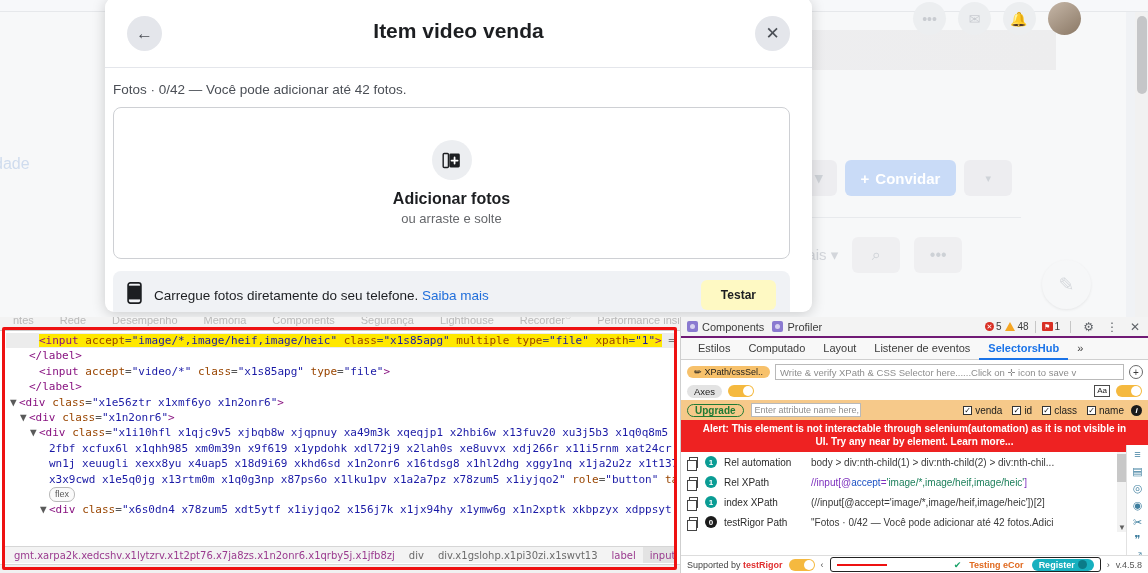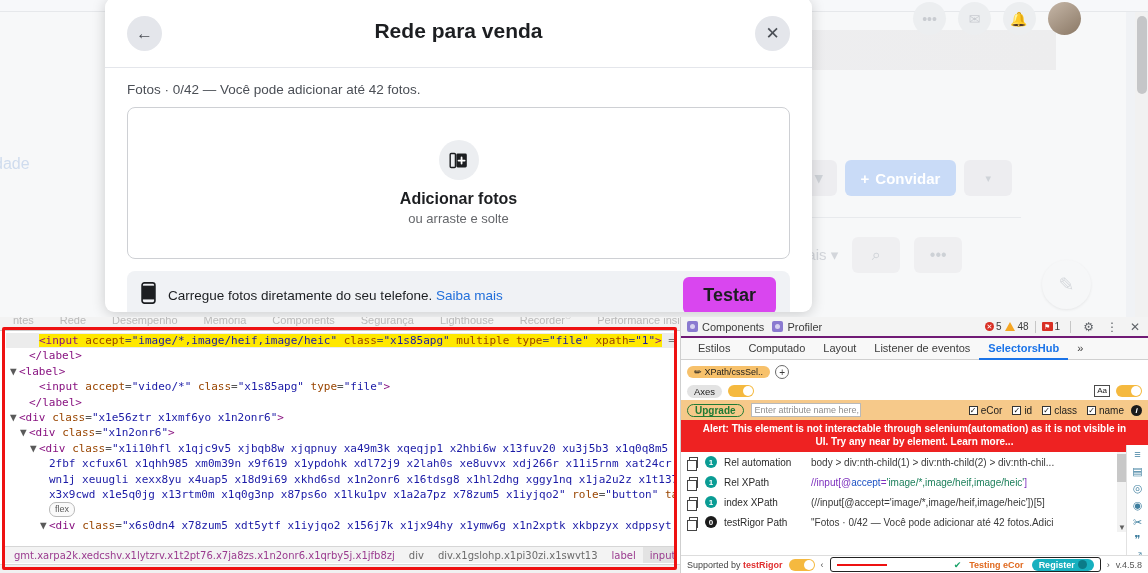--- a/index.html
+++ b/index.html
@@ -57,41 +57,41 @@
     position:absolute; left:0; right:0; top:21px; text-align:center;
     font-size:21px; font-weight:700; color:#1c1e21;
   }
   .circ-btn {
     position:absolute; top:18px; width:35px; height:35px; border-radius:50%;
     background:#e4e6eb; display:flex; align-items:center; justify-content:center;
     color:#4b4f56; font-size:17px; cursor:pointer;
   }
   .circ-btn.back { left:22px; }
   .circ-btn.close { right:22px; }
-  .modal-body { padding:14px 22px 0 22px; }
+  .modal-body { padding:14px 22px 0 8px; }
   .fotos-line { font-size:13.5px; color:#4b4f56; margin-bottom:10px; }
   .drop-zone {
     height:152px; border:1px solid #ced0d4; border-radius:8px;
     display:flex; flex-direction:column; align-items:center; justify-content:center;
     background:#fff; cursor:pointer;
   }
   .drop-icon {
     width:40px; height:40px; border-radius:50%; background:#eceef1;
     display:flex; align-items:center; justify-content:center; margin-bottom:10px;
   }
   .drop-title { font-size:16px; font-weight:700; color:#1c1e21; }
   .drop-sub { font-size:13px; color:#65676b; margin-top:3px; }
   .phone-bar {
     margin-top:12px; height:48px; background:#f0f2f5; border-radius:8px 8px 0 0;
     display:flex; align-items:center; padding:0 14px; gap:12px;
   }
   .phone-txt { font-size:13.5px; color:#1c1e21; flex:1; }
   .phone-link { color:#216fdb; cursor:pointer; }
   .testar-btn {
-    background:#d946ef; color:#1c1e21; font-size:18px; font-weight:600;
+    background:#fef9c3; color:#1c1e21; font-size:12px; font-weight:600;
     padding:8px 20px; border-radius:6px; border:none; cursor:pointer;
     font-family:"Liberation Sans", sans-serif;
   }
 
   
   #devtools { position:absolute; left:0; top:317px; width:952px; height:256px; background:#ffffff; z-index:20; }
 
   .dt-tabstrip {
     position:absolute; left:0; top:0; width:680px; height:14px;
     background:#f3f3f3; border-bottom:1px solid #cdcdcd;
@@ -270,21 +270,21 @@
   <div class="fb-left-text">dade</div>
   <div class="fb-scroll">
     <div class="fb-scroll-thumb"></div>
     <div class="fb-scroll-arrow">▼</div>
   </div>
 </div>
 
 <div id="modal">
   <div class="modal-head">
     <div class="circ-btn back">←</div>
-    <div class="modal-title">Rede para venda</div>
+    <div class="modal-title">Item video venda</div>
     <div class="circ-btn close">✕</div>
   </div>
   <div class="modal-body">
     <div class="fotos-line">Fotos · 0/42 — Você pode adicionar até 42 fotos.</div>
     <div class="drop-zone">
       <div class="drop-icon">
         <svg width="21" height="21" viewBox="0 0 24 24" aria-hidden="true">
           <rect x="2.5" y="4" width="6" height="16" rx="1.2" fill="none" stroke="#1c1e21" stroke-width="1.6"></rect>
           <rect x="9.5" y="4" width="12" height="16" rx="1.6" fill="#1c1e21"></rect>
           <path d="M15.5 8.5v7M12 12h7" stroke="#fff" stroke-width="2" stroke-linecap="round"></path>
@@ -316,21 +316,20 @@
       <span class="dt-tab">Components</span>
       <span class="dt-tab">Segurança</span>
       <span class="dt-tab">Lighthouse</span>
       <span class="dt-tab">Recorder<sup>⏱</sup></span>
       <span class="dt-tab">Performance insights</span>
     </div>
 
   <div class="dom-pane" id="dom-pane">
       <div class="dom-line selected"><span style="padding-left: 20px;"></span><span class="tri"> </span><span class="hl"><span class="tag">&lt;input </span><span class="attr">accept</span><span class="punc">=</span><span class="val">"image/*,image/heif,image/heic"</span><span class="attr"> class</span><span class="punc">=</span><span class="val">"x1s85apg"</span><span class="attr"> multiple </span><span class="attr">type</span><span class="punc">=</span><span class="val">"file"</span><span class="attr"> xpath</span><span class="punc">=</span><span class="val">"1"</span><span class="tag">&gt;</span></span><span class="comment-eq"> == $0</span></div>
       <div class="dom-line"><span style="padding-left: 10px;"></span><span class="tri"> </span><span class="tag">&lt;/label&gt;</span></div>
-      <div class="dom-line"><span style="padding-left: 0px;"></span><span class="tri">▼</span><span class="tag">&lt;label&gt;</span></div>
       <div class="dom-line"><span style="padding-left: 20px;"></span><span class="tri"> </span><span><span class="tag">&lt;input </span><span class="attr">accept</span><span class="punc">=</span><span class="val">"video/*"</span><span class="attr"> class</span><span class="punc">=</span><span class="val">"x1s85apg"</span><span class="attr"> type</span><span class="punc">=</span><span class="val">"file"</span><span class="tag">&gt;</span></span></div>
       <div class="dom-line"><span style="padding-left: 10px;"></span><span class="tri"> </span><span class="tag">&lt;/label&gt;</span></div>
       <div class="dom-line"><span style="padding-left: 0px;"></span><span class="tri">▼</span><span><span class="tag">&lt;div </span><span class="attr">class</span><span class="punc">=</span><span class="val">"x1e56ztr x1xmf6yo x1n2onr6"</span><span class="tag">&gt;</span></span></div>
       <div class="dom-line"><span style="padding-left: 10px;"></span><span class="tri">▼</span><span><span class="tag">&lt;div </span><span class="attr">class</span><span class="punc">=</span><span class="val">"x1n2onr6"</span><span class="tag">&gt;</span></span></div>
       <div class="dom-line"><span style="padding-left: 20px;"></span><span class="tri">▼</span><span><span class="tag">&lt;div </span><span class="attr">class</span><span class="punc">=</span><span class="val">"x1i10hfl x1qjc9v5 xjbqb8w xjqpnuy xa49m3k xqeqjp1 x2hbi6w x13fuv20 xu3j5b3 x1q0q8m5 x26u7qi x97</span></span></div>
       <div class="dom-line"><span style="padding-left: 30px;"></span><span class="tri"> </span><span class="val">2fbf xcfux6l x1qhh985 xm0m39n x9f619 x1ypdohk xdl72j9 x2lah0s xe8uvvx xdj266r x11i5rnm xat24cr x1mh8g0r x2l</span></div>
       <div class="dom-line"><span style="padding-left: 30px;"></span><span class="tri"> </span><span class="val">wn1j xeuugli xexx8yu x4uap5 x18d9i69 xkhd6sd x1n2onr6 x16tdsg8 x1hl2dhg xggy1nq x1ja2u2z x1t137rt x1o1ewxj</span></div>
       <div class="dom-line"><span style="padding-left: 30px;"></span><span class="tri"> </span><span><span class="val">x3x9cwd x1e5q0jg x13rtm0m x1q0g3np x87ps6o x1lku1pv x1a2a7pz x78zum5 x1iyjqo2"</span><span class="attr"> role</span><span class="punc">=</span><span class="val">"button"</span><span class="attr"> tabindex</span></span></div>
       <div class="dom-line"><span style="padding-left: 30px;"></span><span class="tri"> </span><span class="flexbadge">flex</span></div>
       <div class="dom-line"><span style="padding-left: 30px;"></span><span class="tri">▼</span><span><span class="tag">&lt;div </span><span class="attr">class</span><span class="punc">=</span><span class="val">"x6s0dn4 x78zum5 xdt5ytf x1iyjqo2 x156j7k x1jx94hy x1ymw6g x1n2xptk xkbpzyx xdppsyt x1rr5fae x</span></span></div>
@@ -393,39 +392,40 @@
         <span class="rp-tab">Listener de eventos</span>
         <span class="rp-tab active">SelectorsHub</span>
         <span class="rp-tab">»</span>
       </div>
 
     <div class="sh-row1">
       <span class="sh-pill">
         <span>✏</span>
         <span>XPath/cssSel..</span>
       </span>
+      <span class="sh-input">Write &amp; verify XPath &amp; CSS Selector here......Click on ✛ icon to save v</span>
       <span class="sh-plus">+</span>
     </div>
 
     <div class="sh-row2">
       <span class="sh-axes">Axes</span>
       <span class="toggle"></span>
       <span class="rp-spacer"></span>
       <span class="aa-box">Aa</span>
       <span class="toggle"></span>
     </div>
 
     <div class="sh-attrbar">
       <button class="upg">Upgrade</button>
       <span class="attr-inp">Enter attribute name here, not</span>
       <span class="rp-spacer"></span>
       <span id="cbx-holder" style="display:flex; gap:10px;">
           <span class="cbx">
             <span class="box">✓</span>
-            <span>eCor</span>
+            <span>venda</span>
           </span>
           <span class="cbx">
             <span class="box">✓</span>
             <span>id</span>
           </span>
           <span class="cbx">
             <span class="box">✓</span>
             <span>class</span>
           </span>
           <span class="cbx">
@@ -449,21 +449,21 @@
           <div class="sh-item">
             <span class="copy-ic"></span>
             <span class="cnt" style="background: rgb(10, 156, 148);">1</span>
             <span class="sh-label">Rel XPath</span>
             <span class="sh-val"><span class="xp-p">//input[@</span><span class="xp-b">accept</span><span class="xp-p">=</span><span class="xp-g">'image/*,image/heif,image/heic'</span><span class="xp-p">]</span></span>
           </div>
           <div class="sh-item">
             <span class="copy-ic"></span>
             <span class="cnt" style="background: rgb(10, 156, 148);">1</span>
             <span class="sh-label">index XPath</span>
-            <span class="sh-val">(//input[@accept='image/*,image/heif,image/heic'])[5]</span>
+            <span class="sh-val">(//input[@accept='image/*,image/heif,image/heic'])[2]</span>
           </div>
           <div class="sh-item">
             <span class="copy-ic"></span>
             <span class="cnt" style="background: rgb(27, 27, 27);">0</span>
             <span class="sh-label">testRigor Path</span>
             <span class="sh-val">"Fotos · 0/42 — Você pode adicionar até 42 fotos.Adici</span>
           </div>
         </div>
       <div class="sh-list-scroll">
         <i style="top:0">▲</i>

